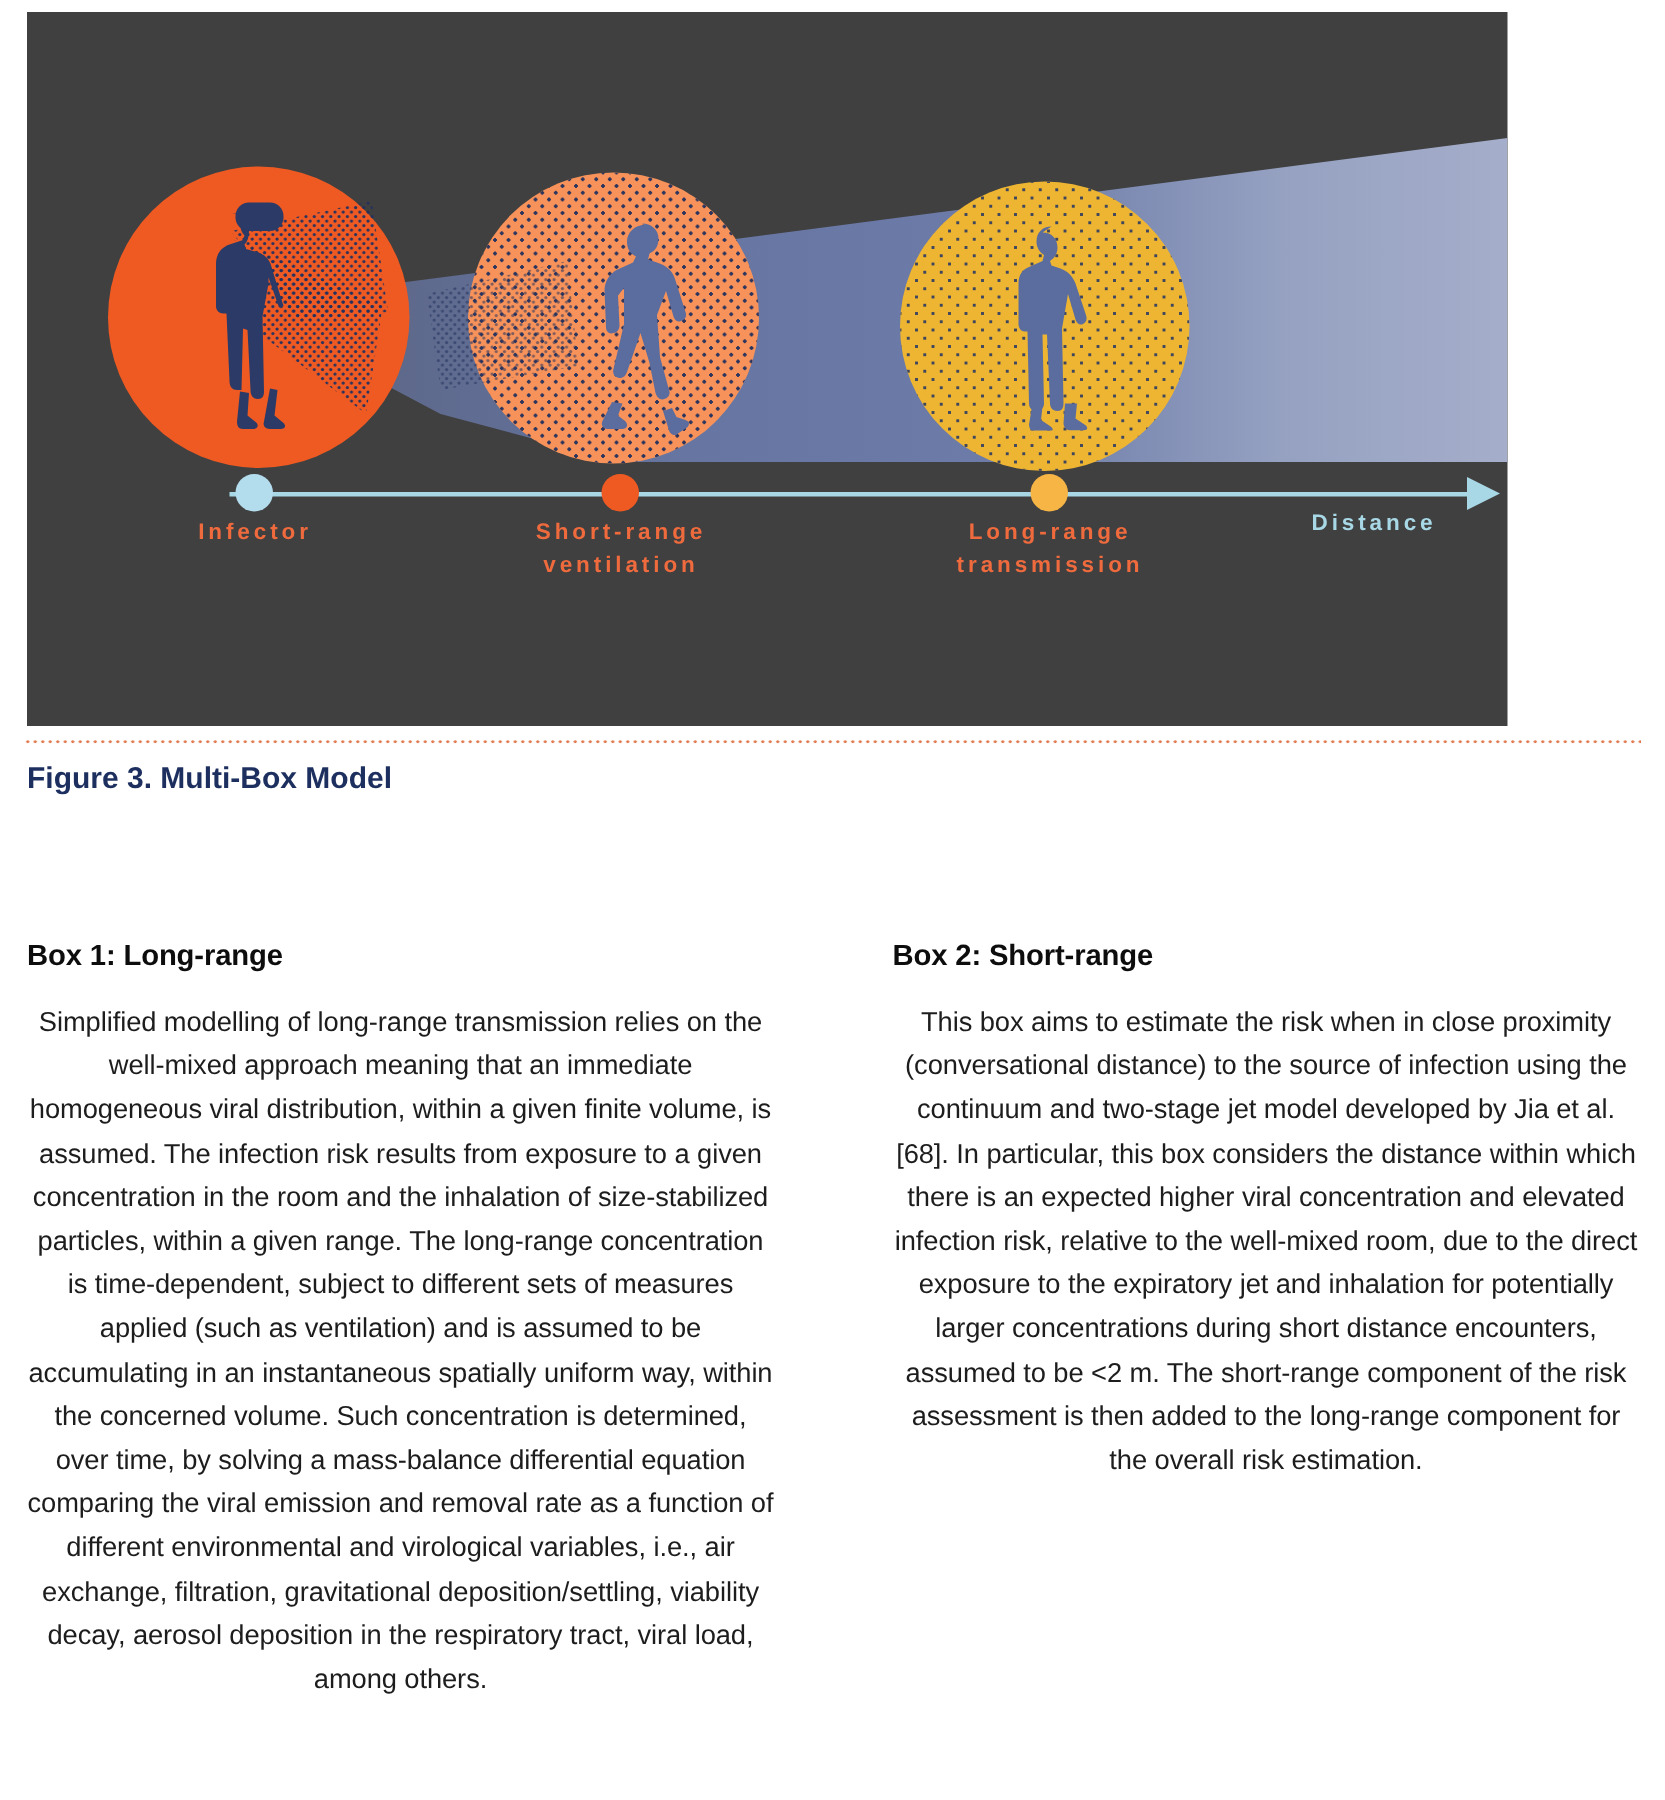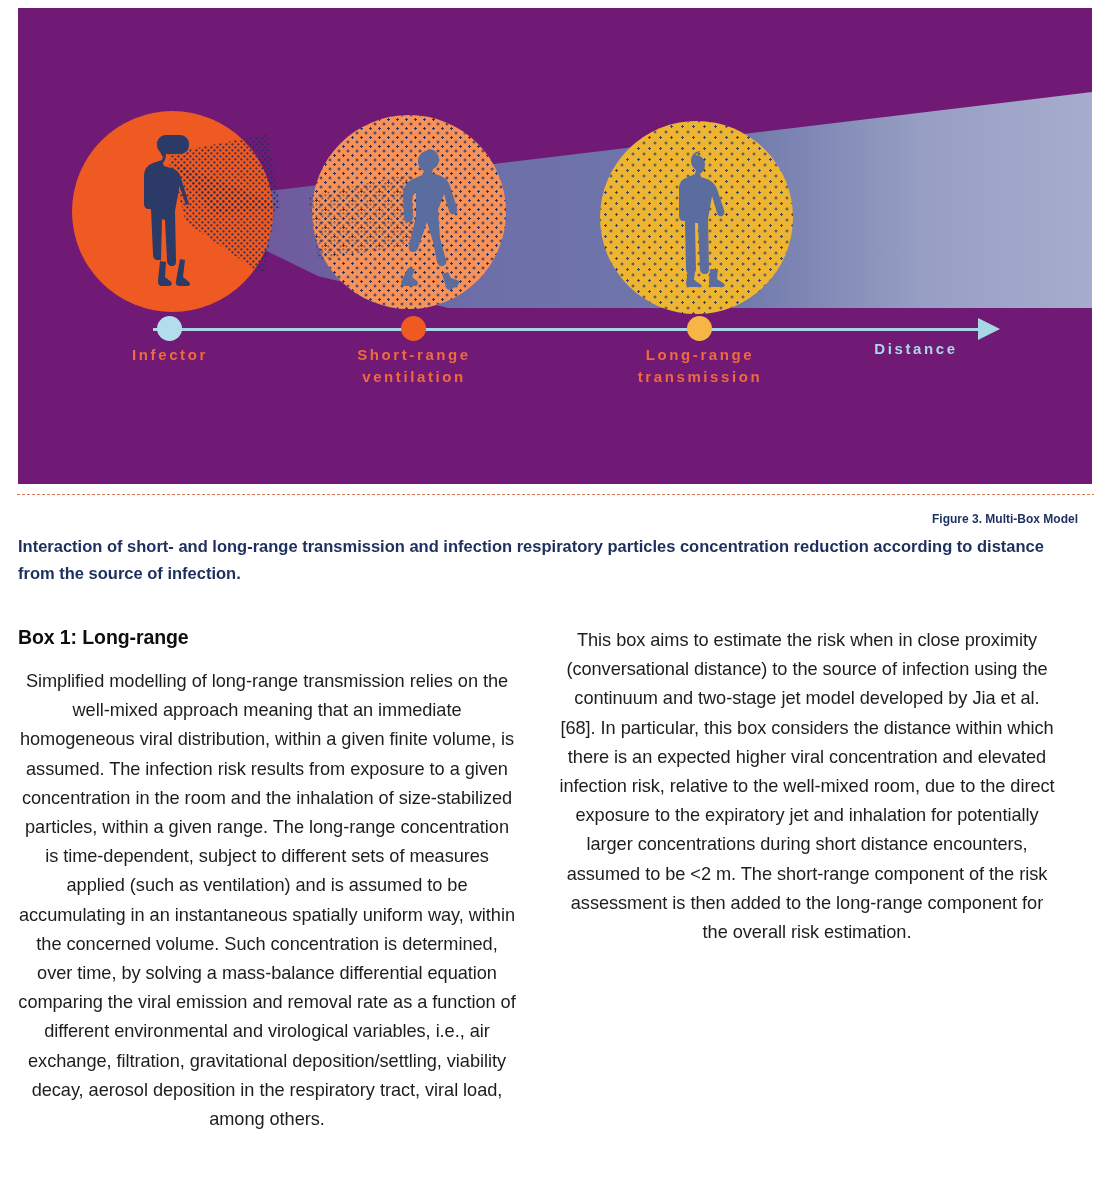--- a/index.html
+++ b/index.html
@@ -15,23 +15,23 @@
     color: #1a1a1a;
     overflow: hidden;
     position: relative;
   }
 
   
   .figure-panel {
     position: absolute;
     left: 18px;
     top: 8px;
-    width: 1074px;
+    width: 987px;
     height: 476px;
-    background: #701a75;
+    background: #404040;
     overflow: hidden;
   }
 
   
   .plume {
     position: absolute;
     left: 0;
     top: 0;
     width: 100%;
     height: 100%;
@@ -140,41 +140,40 @@
     background-size: 5px 3px;
   }
   .caption {
     position: absolute;
     left: 18px;
     top: 506px;
     width: 1060px;
     color: #1d2f5e;
   }
   .caption-title {
-    font-size: 12px;
+    font-size: 20px;
     font-weight: bold;
     line-height: 26px;
     margin: 0 0 1px 0;
-    text-align: right;
   }
   .caption-sub {
     font-size: 16.5px;
     font-weight: bold;
     line-height: 27px;
     margin: 0;
   }
 
   
   .boxes {
     position: absolute;
     left: 18px;
     top: 626px;
     width: 1075px;
     display: flex;
-    gap: 42px;
+    gap: 79px;
   }
   .box { width: 498px; }
   .box-title {
     font-size: 19.5px;
     font-weight: bold;
     color: #0d0d0d;
     margin: 0 0 18px 0;
     letter-spacing: -.1px;
   }
   .box-body {
@@ -268,27 +267,27 @@
 transmission</div>
 
     <div class="axis-label" style="left:818px; top:330px; width:160px; color:#a8d8e6;">Distance</div>
   </div>
 </div>
 
 <div class="dotted-rule"></div>
 
 <div class="caption">
   <p class="caption-title">Figure 3. Multi-Box Model</p>
-  <p class="caption-sub">Interaction of short- and long-range transmission and infection respiratory particles concentration reduction according to distance from the source of infection.</p>
 </div>
 
 <div class="boxes">
 
   <div class="box">
     <h2 class="box-title">Box 1: Long-range</h2>
     <p class="box-body">Simplified modelling of long-range transmission relies on the well-mixed approach meaning that an immediate homogeneous viral distribution, within a given finite volume, is assumed. The infection risk results from exposure to a given concentration in the room and the inhalation of size-stabilized particles, within a given range. The long-range concentration is time-dependent, subject to different sets of measures applied (such as ventilation) and is assumed to be accumulating in an instantaneous spatially uniform way, within the concerned volume. Such concentration is determined, over time, by solving a mass-balance differential equation comparing the viral emission and removal rate as a function of different environmental and virological variables, i.e., air exchange, filtration, gravitational deposition/settling, viability decay, aerosol deposition in the respiratory tract, viral load, among others.</p>
   </div>
 
   <div class="box">
+    <h2 class="box-title">Box 2: Short-range</h2>
     <p class="box-body">This box aims to estimate the risk when in close proximity (conversational distance) to the source of infection using the continuum and two-stage jet model developed by Jia et al. [68]. In particular, this box considers the distance within which there is an expected higher viral concentration and elevated infection risk, relative to the well-mixed room, due to the direct exposure to the expiratory jet and inhalation for potentially larger concentrations during short distance encounters, assumed to be &lt;2 m. The short-range component of the risk assessment is then added to the long-range component for the overall risk estimation.</p>
   </div>
 
 </div>
 
 </body></html>

